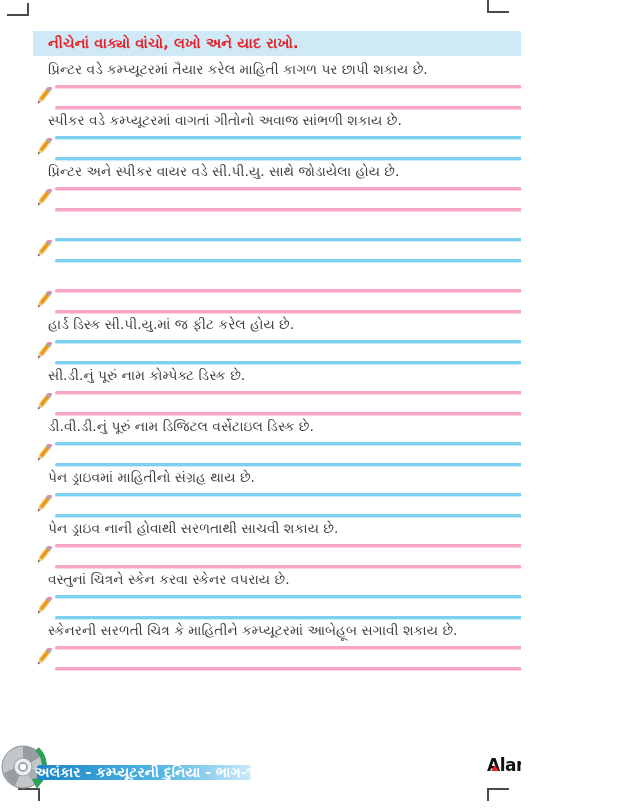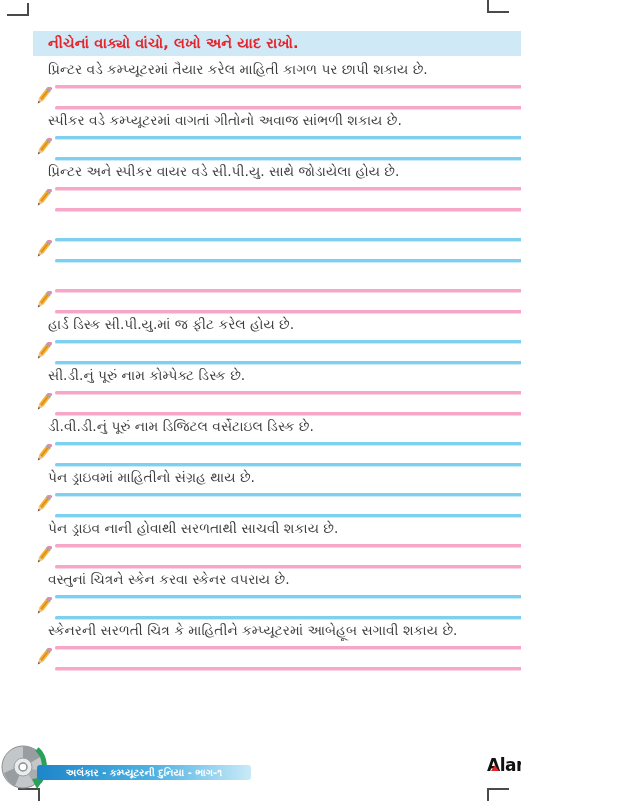--- a/index.html
+++ b/index.html
@@ -33,21 +33,21 @@
   .rule.r2{top:48px;}
   .rule.pink{background:#f7a6c8;box-shadow:0 1px 0 #fbd4e4;}
   .rule.blue{background:#7dd0ef;box-shadow:0 1px 0 #c8ecf9;}
   .pencil{position:absolute;left:35px;top:29px;width:17px;height:19px;}
   
   #footer-bar{
     position:absolute;left:37px;top:765px;width:214px;height:15px;border-radius:3px;
     background:linear-gradient(to right,#1d85c9 0%,#4fb3e3 55%,#c9eaf8 100%);
     display:flex;align-items:center;justify-content:center;
   }
-  #footer-bar .series{color:#ffffff;font-size:10px;font-weight:bold;white-space:nowrap;}
+  #footer-bar .series{color:#ffffff;font-size:14px;font-weight:bold;white-space:nowrap;}
   #cd-icon{position:absolute;left:1px;top:743px;width:50px;height:52px;}
   #brand{position:absolute;left:487px;top:755px;height:20px;}
   #brand .brand-text{font-size:17px;font-weight:bold;color:#111111;letter-spacing:-0.5px;position:relative;}
   #brand .a-triangle{
     position:absolute;left:4px;top:10px;width:0;height:0;
     border-left:4px solid transparent;border-right:4px solid transparent;border-bottom:6px solid #e4252c;
   }
   #brand .reg-dot{position:absolute;right:-5px;top:-2px;font-size:6px;color:#111;}
   #page-tab{
     position:absolute;left:551px;top:751px;width:57px;height:38px;border-radius:11px;

